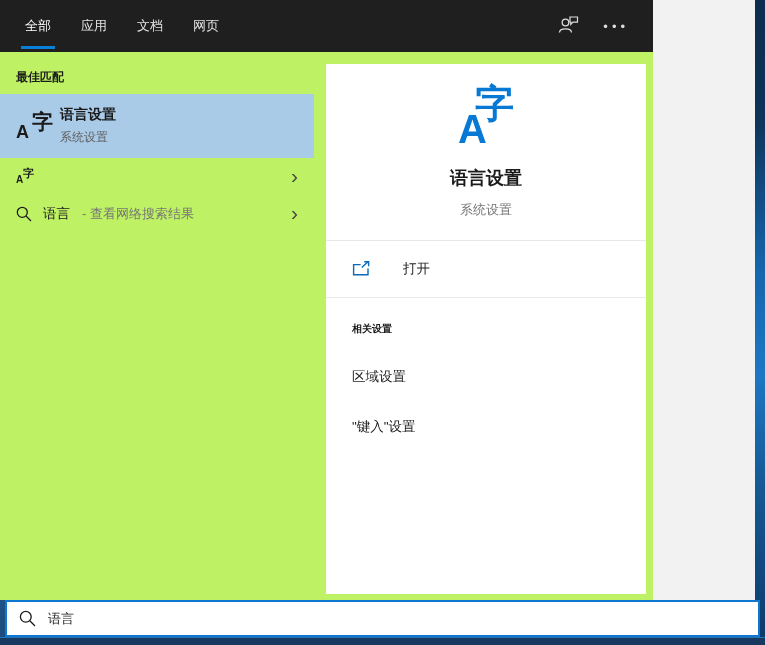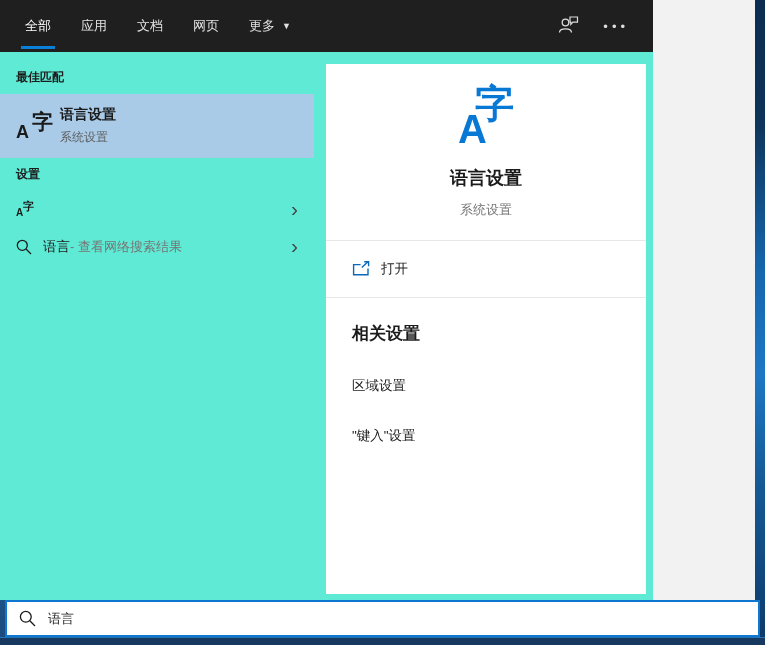--- a/index.html
+++ b/index.html
@@ -22,31 +22,31 @@
   .topbar { height:52px; background:#1f1f1f; display:flex; align-items:stretch; flex:none; }
   .tabs { display:flex; align-items:stretch; padding-left:21px; }
   .tab { position:relative; display:flex; align-items:center; padding:0 4px; margin-right:22px; font-size:13px; color:#e2e2e2; cursor:default; }
   .tab.selected { color:#ffffff; }
   .tab.selected::after { content:""; position:absolute; left:0; right:0; bottom:3px; height:3px; background:#0a7fd8; }
   .tab .caret { font-size:9px; margin-left:7px; color:#e2e2e2; }
   .topbar-icons { margin-left:auto; display:flex; align-items:center; gap:24px; padding-right:24px; }
   .dots { color:#dcdcdc; font-size:13px; letter-spacing:4px; line-height:1; }
 
   
-  .body { flex:1; display:flex; background:#5eead4; min-height:0; }
+  .body { flex:1; display:flex; background:#bef264; min-height:0; }
   .leftpane { width:314px; flex:none; padding-top:9px; }
   .section-header { font-size:12px; font-weight:700; color:#1b1b1b; padding:8px 16px 8px 16px; }
   .result { display:flex; align-items:center; height:64px; padding:0 16px; }
   .result.selected { background:#a9cbe8; }
   .result-text { margin-left:4px; }
   .result-title { font-size:14px; font-weight:700; color:#1b1b1b; }
   .result-sub { font-size:12px; color:#5d5d5d; margin-top:5px; }
   .row { display:flex; align-items:center; height:37px; padding:0 16px; }
   .row-title { font-size:13.5px; color:#1b1b1b; }
-  .row-suffix { font-size:13px; color:#767676; margin-left:0; }
+  .row-suffix { font-size:13px; color:#767676; margin-left:12px; }
   .chevron { margin-left:auto; font-size:21px; color:#454545; font-weight:400; line-height:1; padding-bottom:3px; }
   .row .icon-slot { width:27px; flex:none; display:flex; align-items:center; }
 
   
   .azi { position:relative; display:inline-block; flex:none; }
   .azi .cjk { position:absolute; top:0; right:0; line-height:1; }
   .azi .a { position:absolute; bottom:0; left:0; line-height:1; font-weight:600; }
   .azi-md { width:37px; height:30px; color:#1b1b1b; margin-right:3px; }
   .azi-md .cjk { font-size:21px; font-weight:700; }
   .azi-md .a { font-size:18px; }
@@ -57,24 +57,24 @@
   .azi-lg .cjk { font-size:39px; font-weight:600; }
   .azi-lg .a { font-size:40px; }
 
   
   .rightpane { flex:1; padding:12px 7px 7px 12px; min-height:0; }
   .card { background:#ffffff; height:530px; display:flex; flex-direction:column; }
   .hero { display:flex; flex-direction:column; align-items:center; padding-top:20px; height:176px; flex:none; }
   .hero-title { font-size:18px; font-weight:600; color:#1b1b1b; margin-top:17px; }
   .hero-sub { font-size:13px; color:#767676; margin-top:11px; }
   .divider { height:1px; background:#e8e8e8; flex:none; }
-  .action-row { height:56px; display:flex; align-items:center; padding-left:26px; flex:none; }
+  .action-row { height:56px; display:flex; align-items:center; padding-left:26px; flex:none;gap:22px; }
   .action-row .label { font-size:13.5px; color:#1b1b1b; margin-left:11px; }
   .related { padding:24px 26px; }
-  .related-header { font-size:17px; font-weight:700; color:#1b1b1b; }
+  .related-header { font-size:10px; font-weight:700; color:#1b1b1b; }
   .related-item { font-size:13.5px; color:#1b1b1b; margin-top:32px; }
 
   
   .searchbar { position:absolute; left:5px; top:600px; width:755px; height:37px; background:#ffffff;
     border:2px solid #0f77cf; display:flex; align-items:center; padding-left:12px; z-index:5; }
   .searchbar input { border:none; outline:none; flex:1; font-family:inherit; font-size:13px; color:#1b1b1b; margin-left:12px; background:transparent; }
 </style>
 </head>
 <body>
 
@@ -92,24 +92,20 @@
           </div>
         <div class="tab">
             <span>应用</span>
           </div>
         <div class="tab">
             <span>文档</span>
           </div>
         <div class="tab">
             <span>网页</span>
           </div>
-        <div class="tab">
-            <span>更多</span>
-            <span class="caret">▼</span>
-          </div>
       </div>
       <div class="topbar-icons">
         <span>
           <svg width="21" height="20" viewBox="0 0 21 20">
             <circle cx="7.5" cy="8.5" r="3.3" fill="none" stroke="#dcdcdc" stroke-width="1.3"></circle>
             <path d="M1.5 18.5 C1.5 13.6 13.5 13.6 13.5 18.5" fill="none" stroke="#dcdcdc" stroke-width="1.3"></path>
             <path d="M12 3 h7.5 v5.2 h-4.6 l-2.1 2.3 v-2.3 h-0.8 z" fill="none" stroke="#dcdcdc" stroke-width="1.2"></path>
           </svg>
         </span>
         <span class="dots">•••</span>
@@ -125,21 +121,20 @@
           <span class="azi azi-md">
             <span class="cjk">字</span>
               <span class="a">A</span>
           </span>
           <div class="result-text">
             <div class="result-title">语言设置</div>
             <div class="result-sub">系统设置</div>
           </div>
         </div>
 
-        <div class="section-header">设置</div>
         <div class="row">
           <span class="icon-slot">
             <span class="azi azi-sm">
               <span class="cjk">字</span>
                 <span class="a">A</span>
             </span>
           </span>
           <span class="chevron">›</span>
         </div>
 

